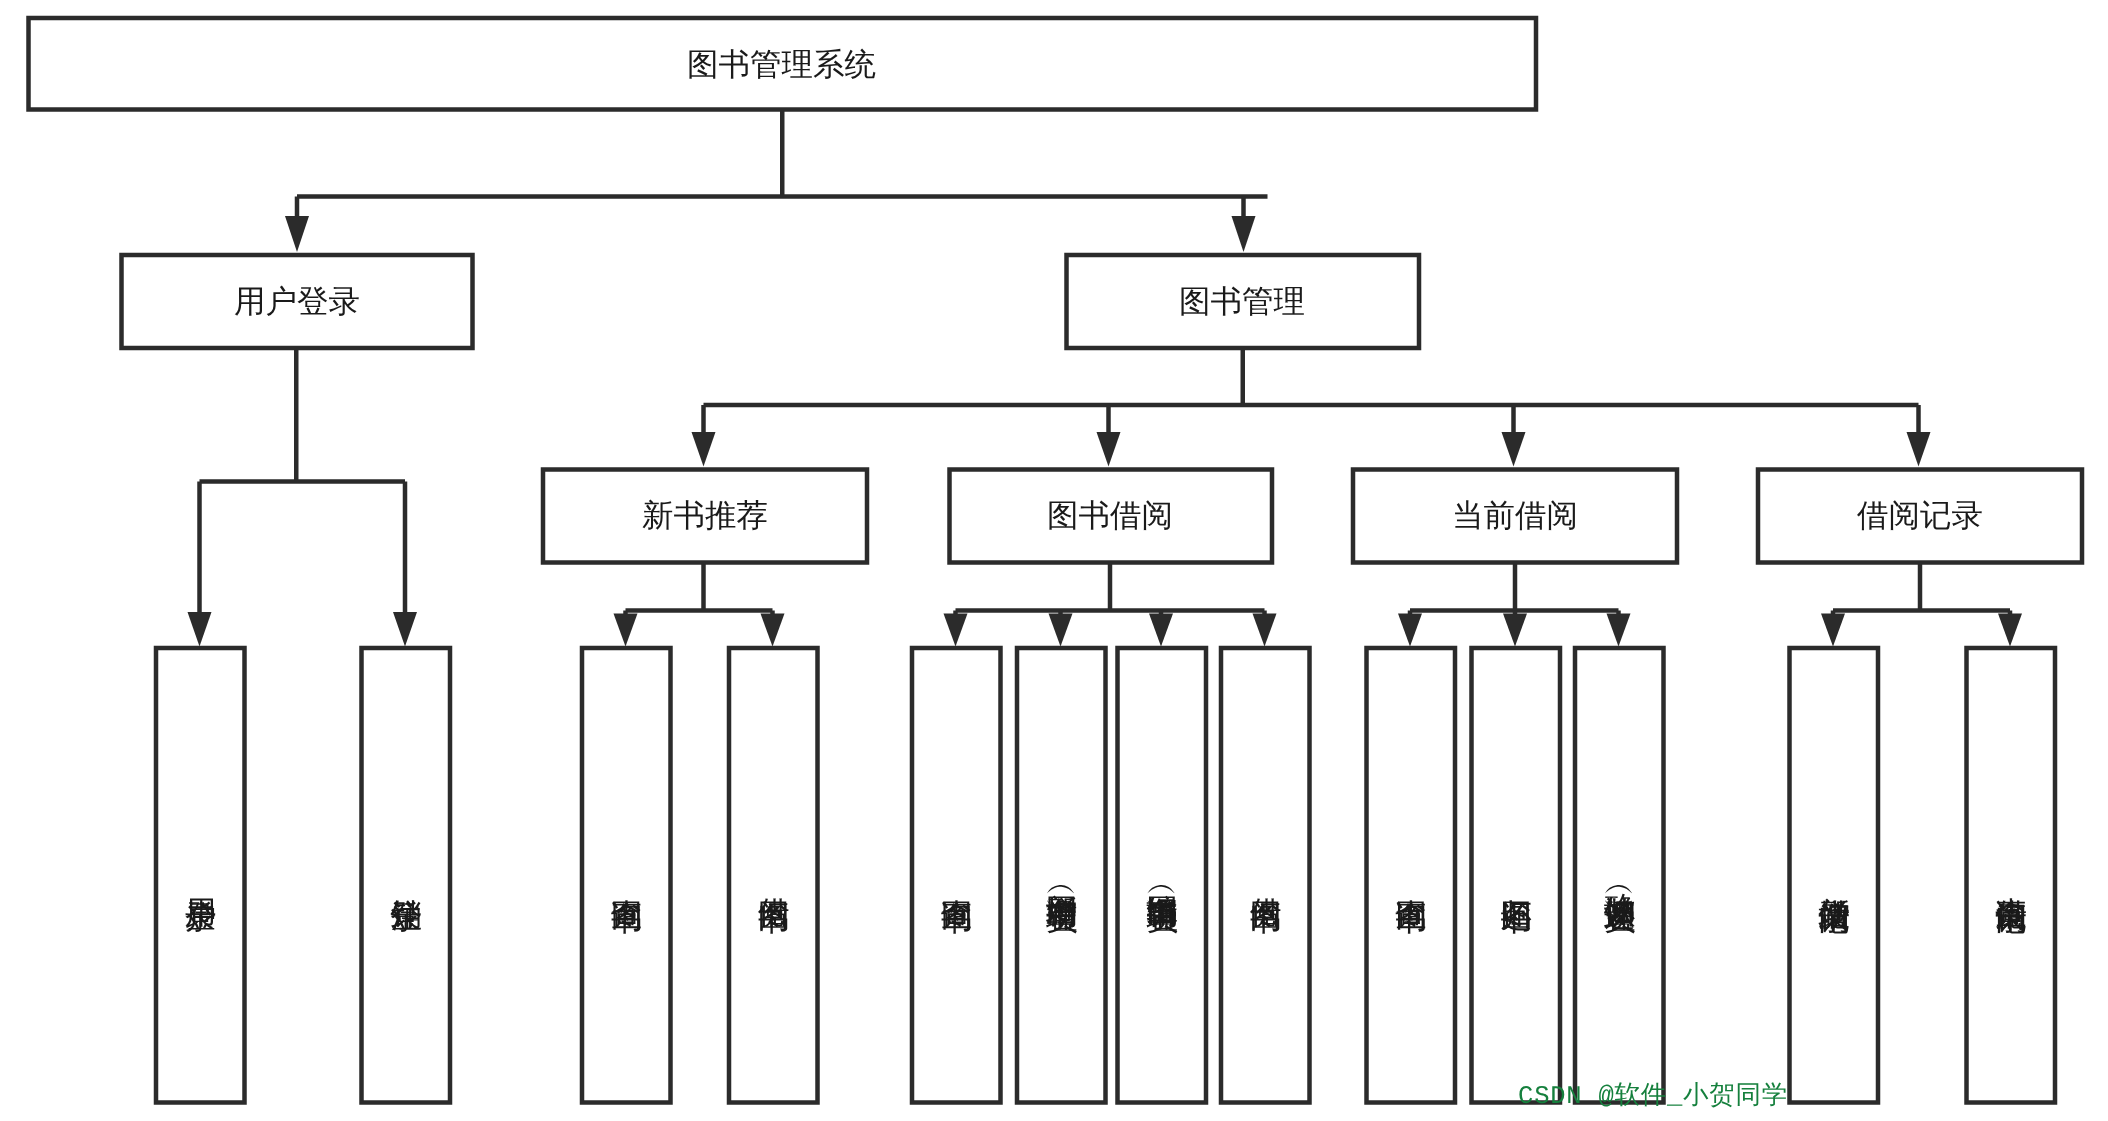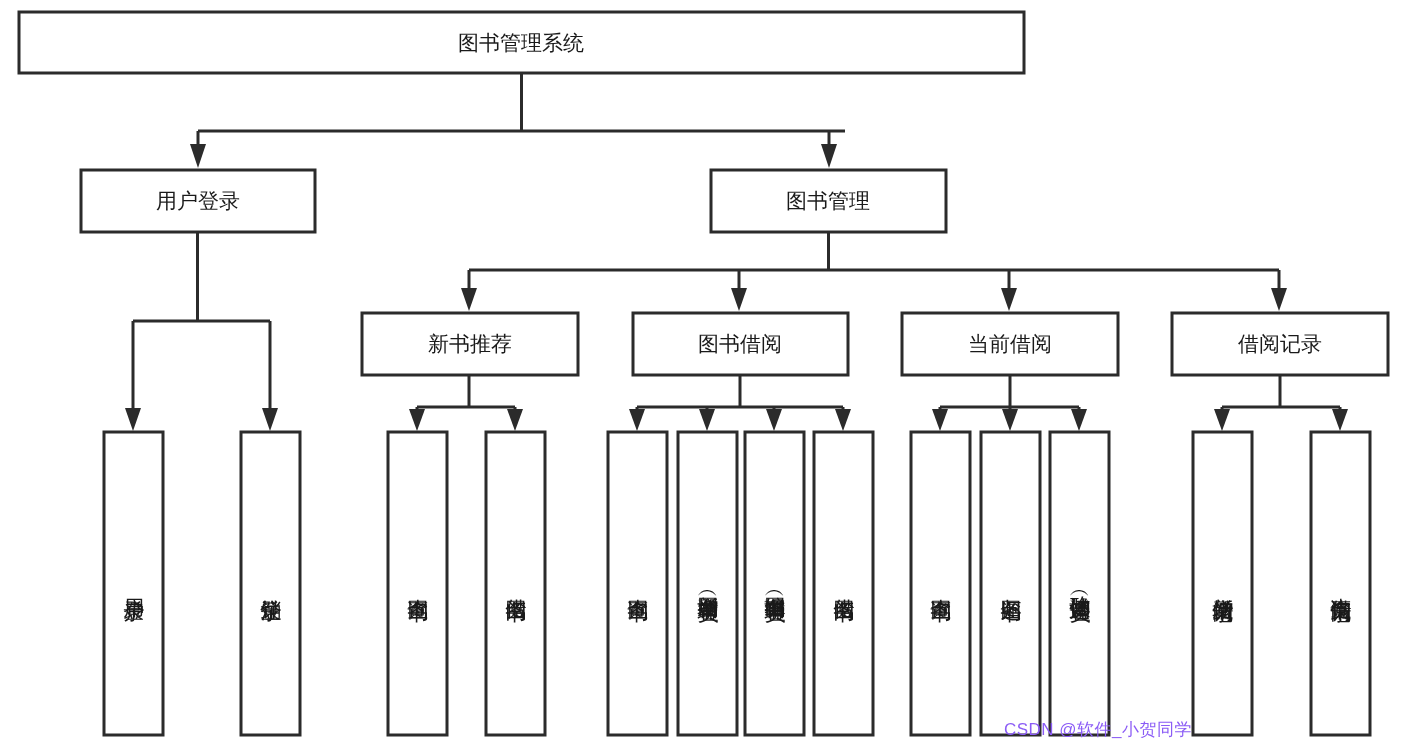--- a/index.html
+++ b/index.html
@@ -63,23 +63,23 @@
     align-items: center;
     justify-content: center;
     white-space: nowrap;
     pointer-events: none;
     user-select: none;
   }
   .watermark {
     position: absolute;
     right: 14px;
     bottom: 6px;
-    font-family: Liberation Sans, sans-serif;
+    font-family: Liberation Mono, monospace;
     font-size: 17px;
-    color: #8b5cf6;
+    color: #15803d;
     letter-spacing: 0.5px;
     white-space: nowrap;
   }
 </style>
 </head>
 <body>
 
 <div id="diagram-root">
 
   <svg class="diagram-svg" viewBox="0 0 1405 747" xmlns="http://www.w3.org/2000/svg">

